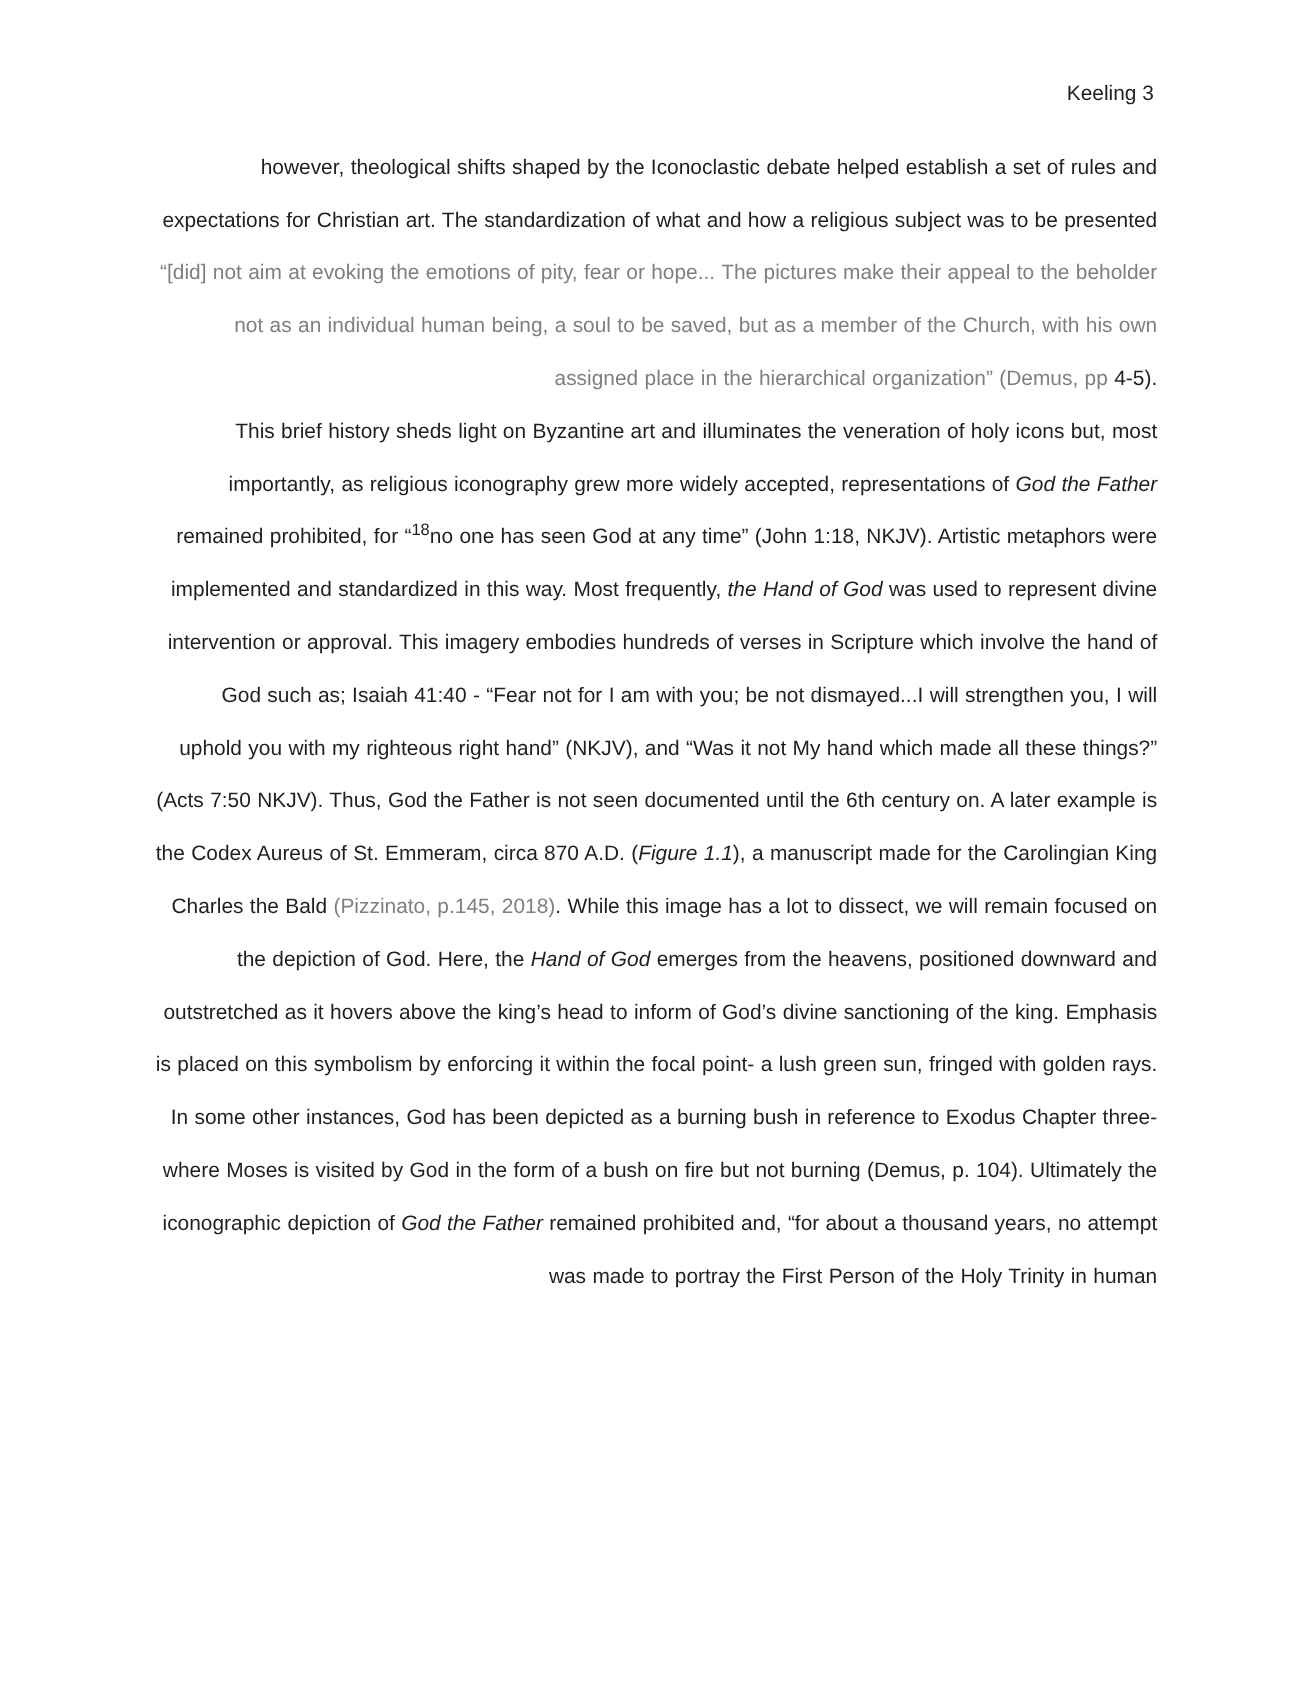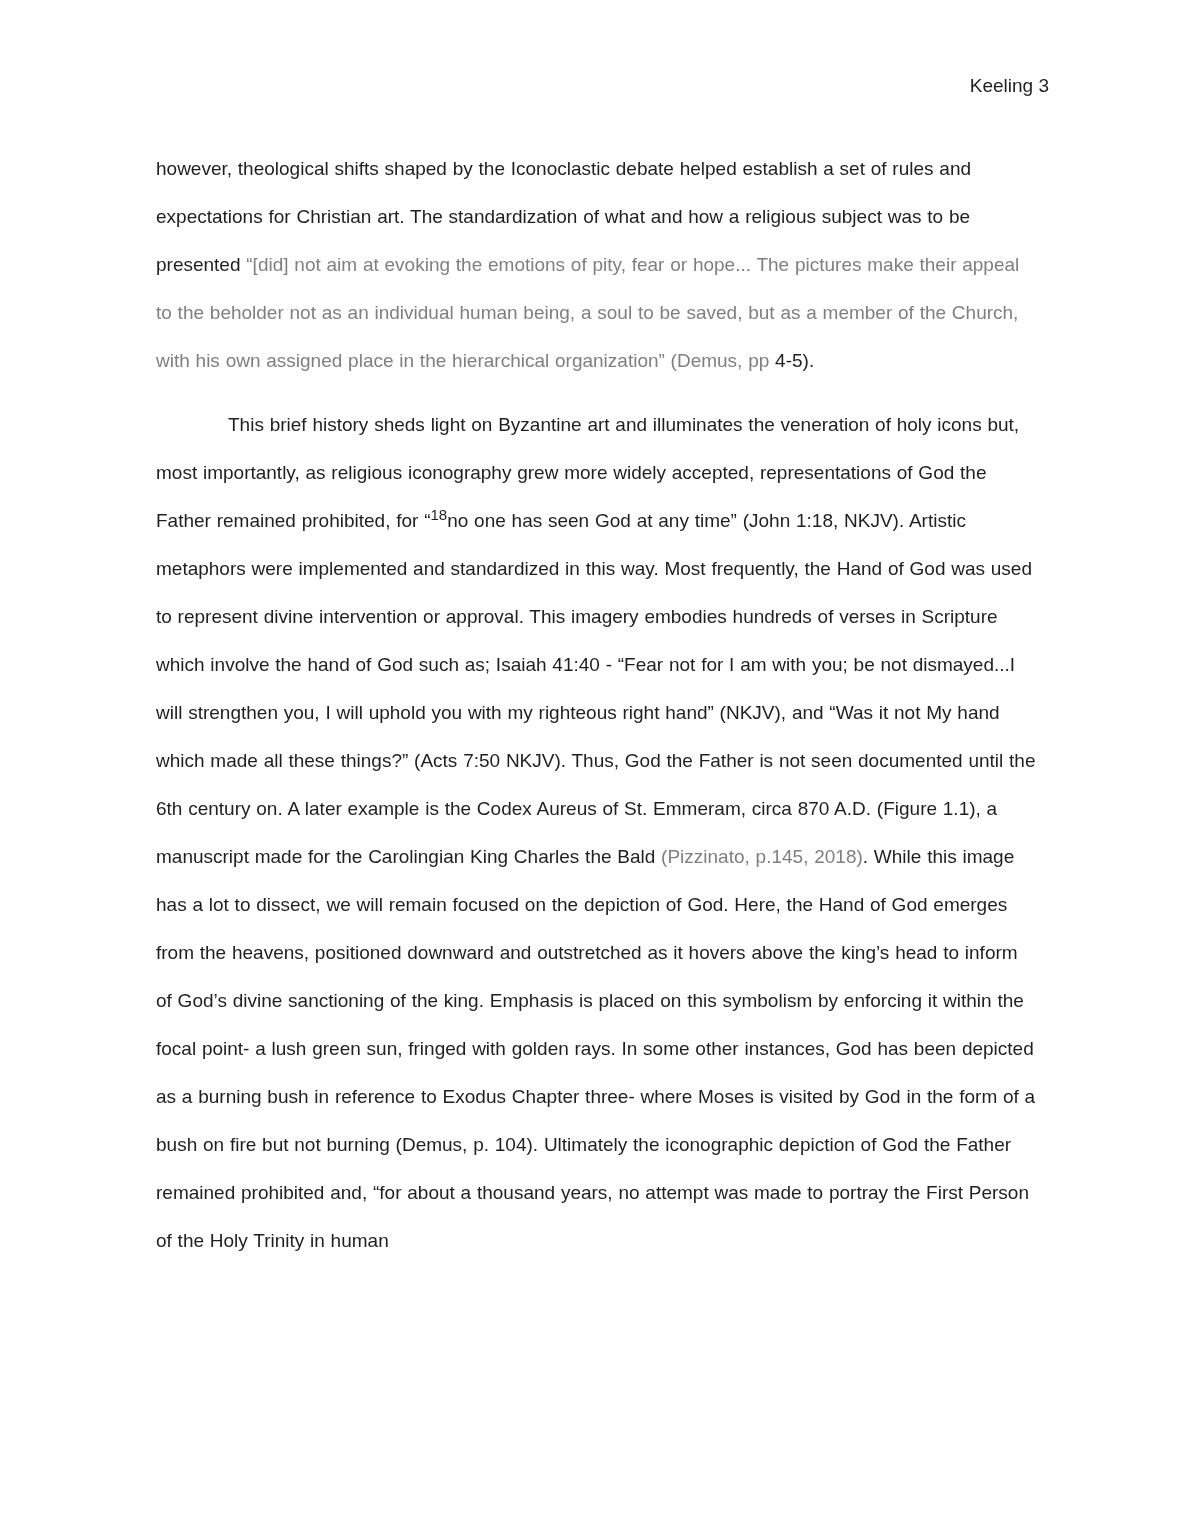--- a/index.html
+++ b/index.html
@@ -23,35 +23,36 @@
     line-height: 24px;
     color: #1f1f1f;
   }
   .content {
     position: absolute;
     top: 129px;
     left: 140px;
     width: 912px;
   }
   p.para {
-    margin: 16px;
+    margin: 0;
     padding: 0;
     font-size: 19px;
     line-height: 48px;
     color: #1f1f1f;
-    text-align: left;
+    text-align: right;
     word-spacing: 0.5px;
   }
   p.para.indent {
     text-indent: 72px;
   }
   .run-gray {
     color: #7f7f7f;
   }
   .run-italic {
+    font-style: italic;
   }
   sup.run-sup {
     font-size: 15px;
     line-height: 0;
     vertical-align: super;
   }
 </style>
 </head>
 <body>
 

